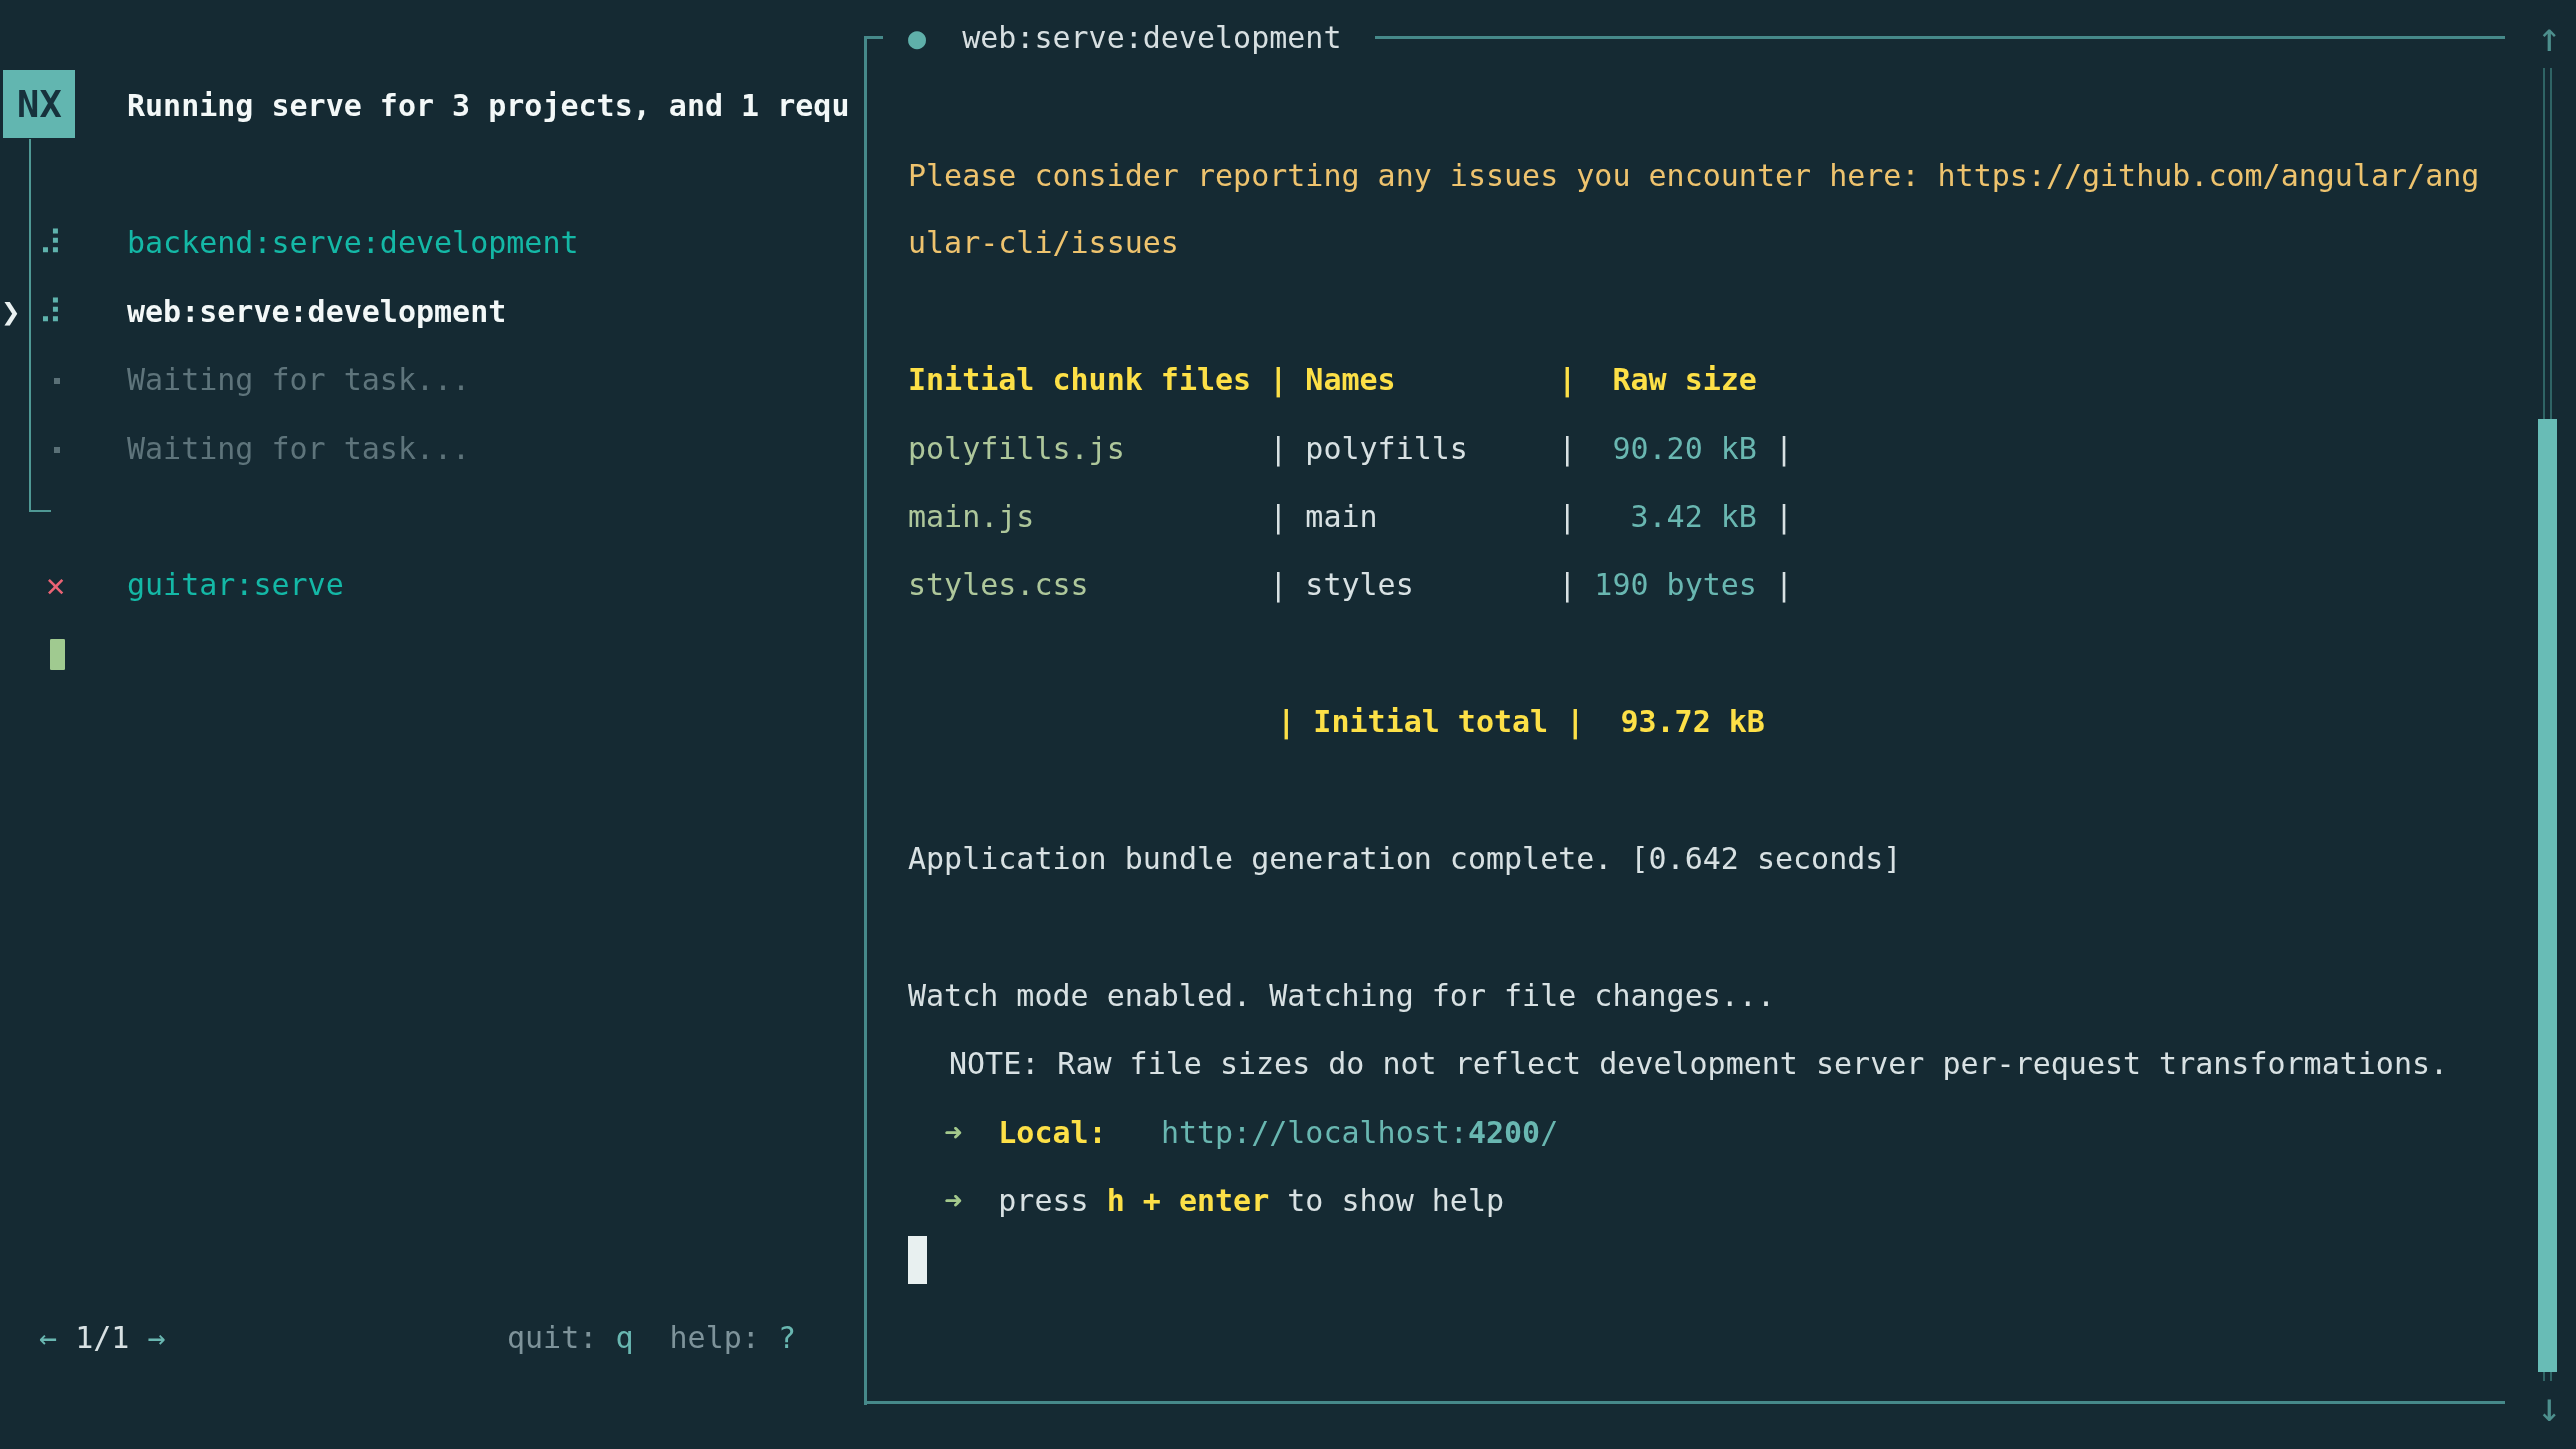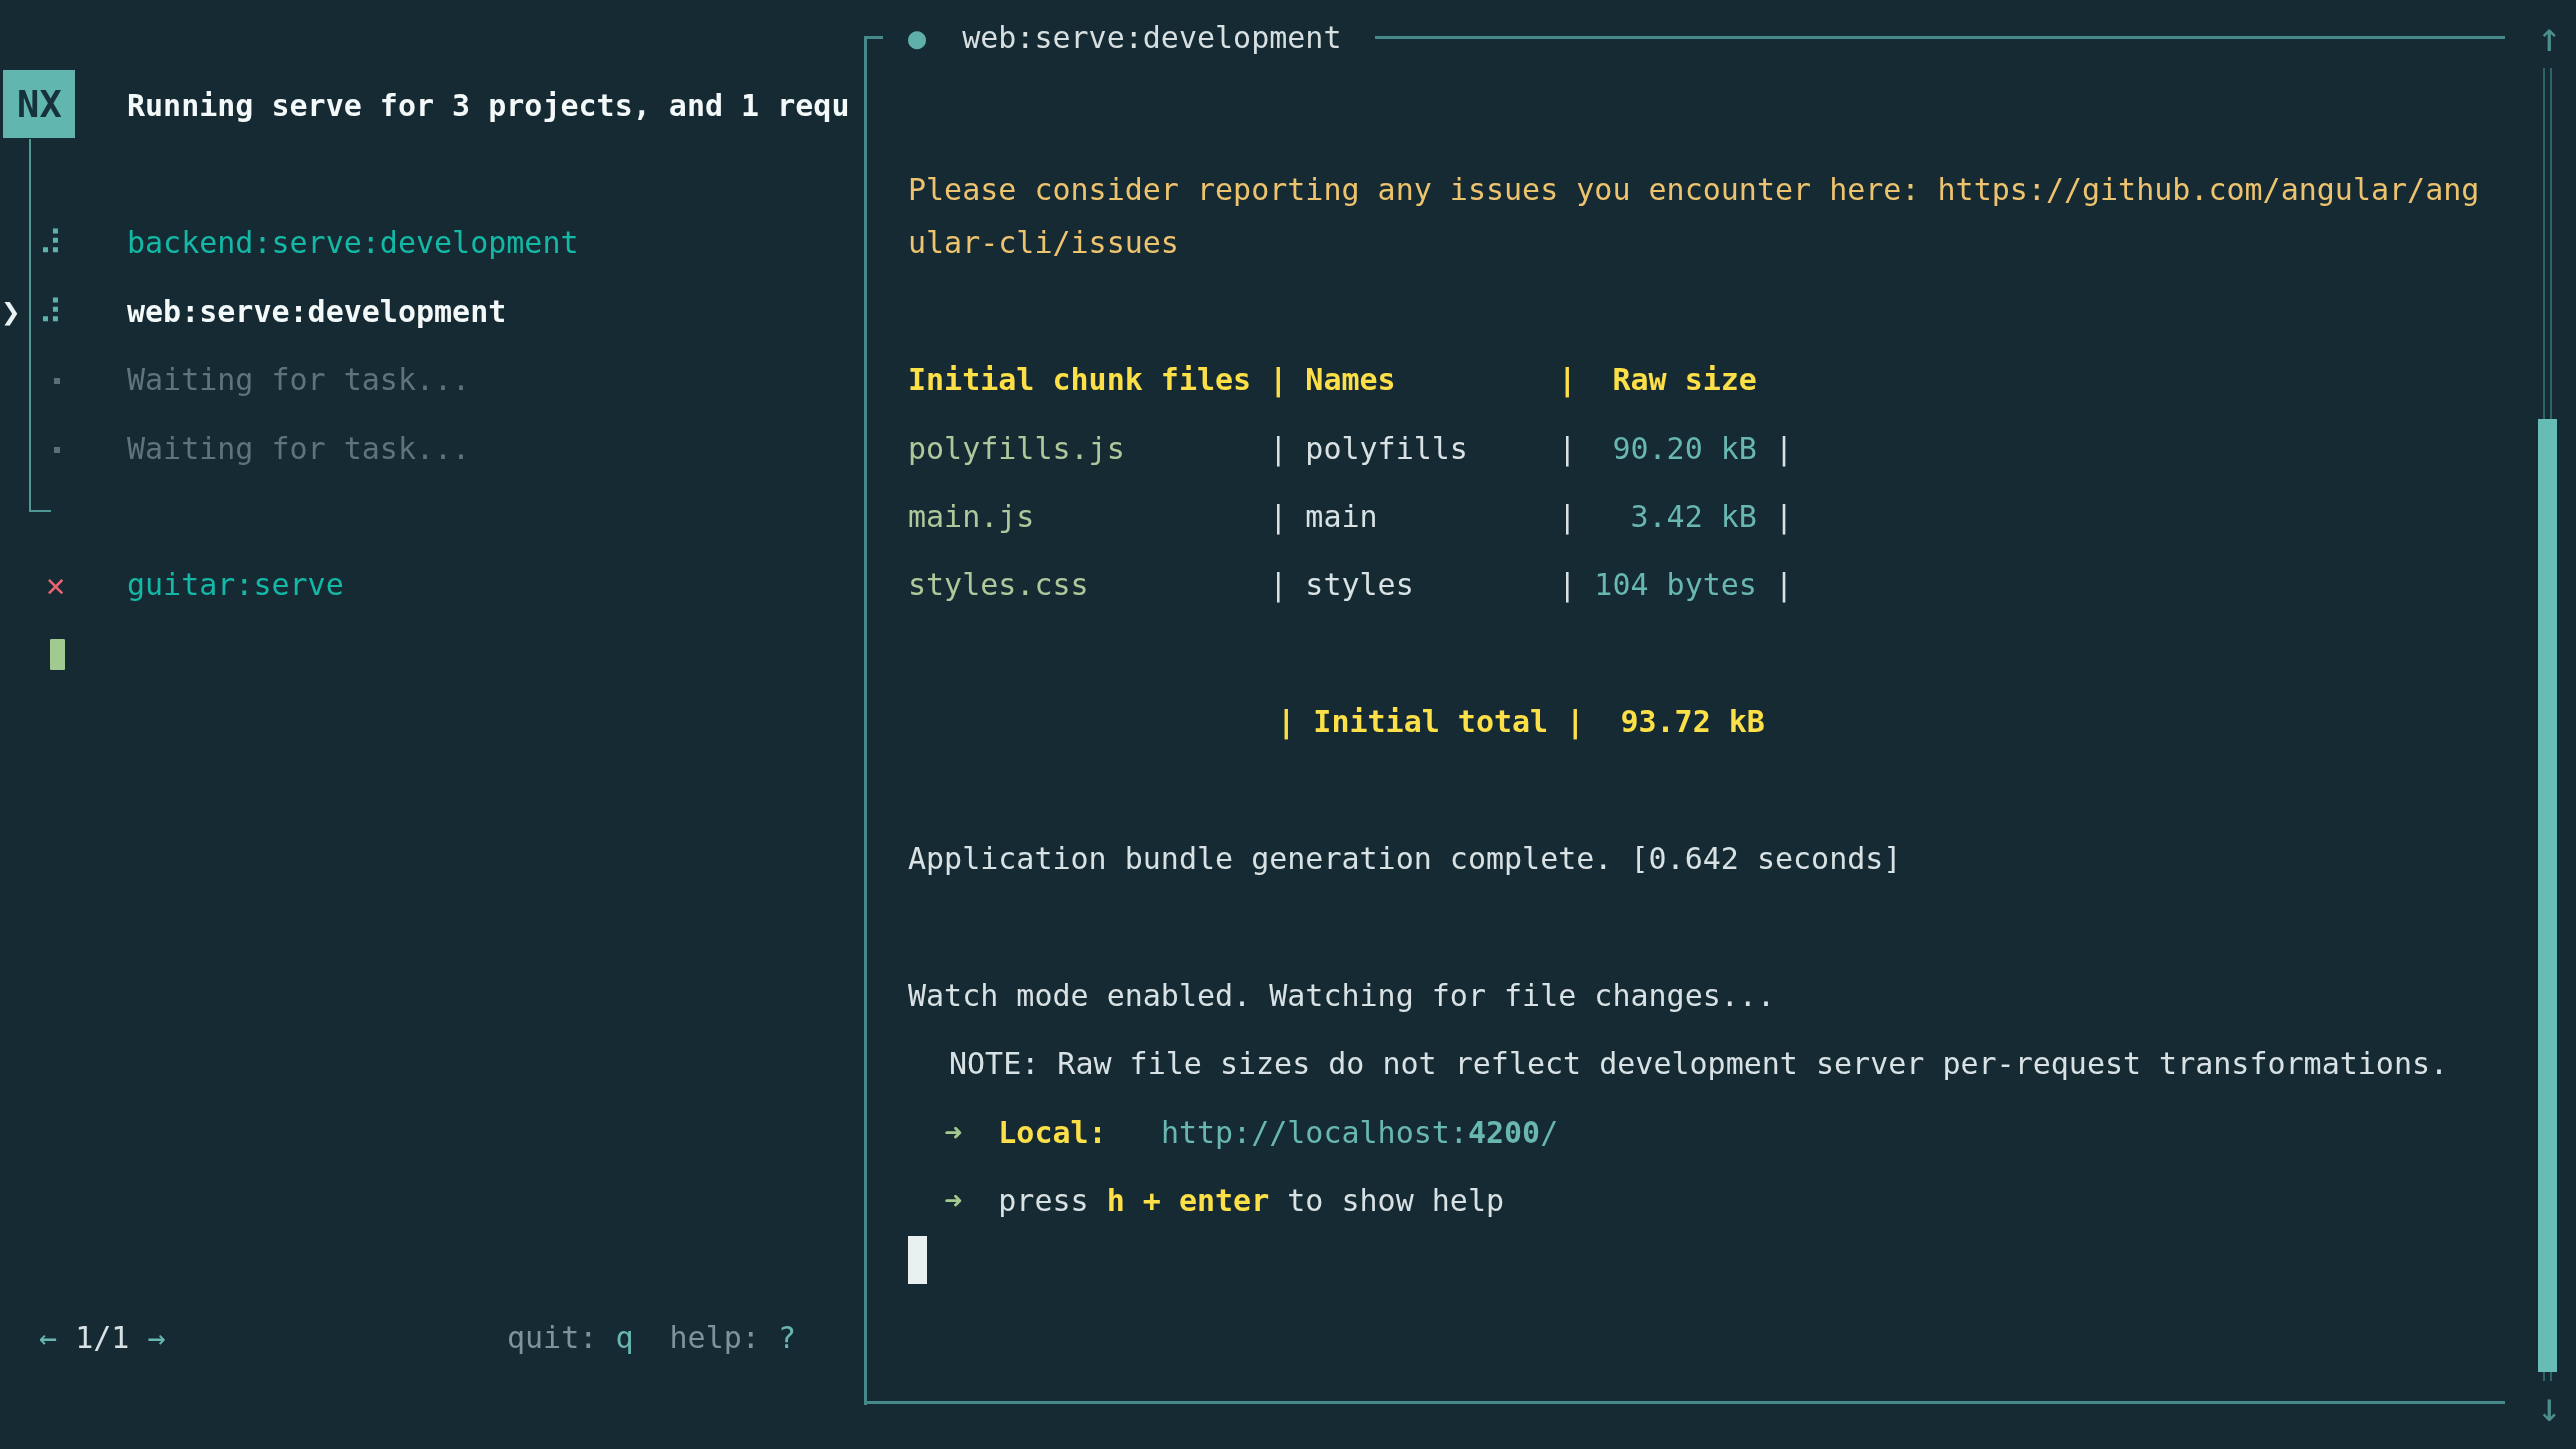--- a/index.html
+++ b/index.html
@@ -86,26 +86,26 @@
 <div>
 
   <div class="b-line" style="left:864px;top:36px;width:19px;height:2.7px"></div>
   <div class="b-line" style="left:864px;top:36px;width:2.7px;height:1369px"></div>
   <div class="b-line" style="left:1375px;top:36px;width:1130px;height:2.7px"></div>
   <div class="b-line" style="left:864px;top:1401px;width:1641px;height:2.7px"></div>
 
   <div class="line" style="left:908px;top:4px"><span class="panel-dot">●</span><span class="panel-title-text">  </span><span class="panel-title-text">web:serve:development</span></div>
 
   <div class="term" id="term-lines">
-      <div class="line" style="left: 0px; top: 156px; text-align: center;"><span class="s-yellow">Please consider reporting any issues you encounter here: https://github.com/angular/ang</span></div>
+      <div class="line" style="left: 0px; top: 142px; text-align: center;"><span class="s-yellow">Please consider reporting any issues you encounter here: https://github.com/angular/ang</span></div>
       <div class="line" style="left: 0px; top: 209px;"><span class="s-yellow">ular-cli/issues</span></div>
       <div class="line" style="left: 0px; top: 346px;"><span class="s-bold">Initial chunk files | Names         |  Raw size</span></div>
       <div class="line" style="left: 0px; top: 415px;"><span class="s-file">polyfills.js</span><span class="s-text">        </span><span class="s-text">| polyfills     |</span><span class="s-teal">  90.20 kB</span><span class="s-text"> |</span></div>
       <div class="line" style="left: 0px; top: 483px;"><span class="s-file">main.js</span><span class="s-text">             </span><span class="s-text">| main          |</span><span class="s-teal">   3.42 kB</span><span class="s-text"> |</span></div>
-      <div class="line" style="left: 0px; top: 551px;"><span class="s-file">styles.css</span><span class="s-text">          </span><span class="s-text">| styles        |</span><span class="s-teal"> 104 bytes</span><span class="s-text"> |</span></div>
+      <div class="line" style="left: 0px; top: 551px;"><span class="s-file">styles.css</span><span class="s-text">          </span><span class="s-text">| styles        |</span><span class="s-teal"> 190 bytes</span><span class="s-text"> |</span></div>
       <div class="line" style="left: 8px; top: 688px;"><span class="s-bold">                    | Initial total |  93.72 kB</span></div>
       <div class="line" style="left: 0px; top: 825px;"><span class="s-text">Application bundle generation complete. [0.642 seconds]</span></div>
       <div class="line" style="left: 0px; top: 962px;"><span class="s-text">Watch mode enabled. Watching for file changes...</span></div>
       <div class="line" style="left: 0px; top: 1030px; margin-left: 41px;"><span class="s-text">NOTE: Raw file sizes do not reflect development server per-request transformations.</span></div>
       <div class="line" style="left: 0px; top: 1099px;"><span class="s-text">  </span><span class="s-green">➜</span><span class="s-text">  </span><span class="s-bold">Local:</span><span class="s-text">   </span><span class="s-teal">http://localhost:</span><span class="s-tealb">4200</span><span class="s-teal">/</span></div>
       <div class="line" style="left: 0px; top: 1167px;"><span class="s-text">  </span><span class="s-green">➜</span><span class="s-text">  </span><span class="s-text">press </span><span class="s-bold">h + enter</span><span class="s-text"> to show help</span></div>
     </div>
 
   <div class="cursor"></div>
 </div>

